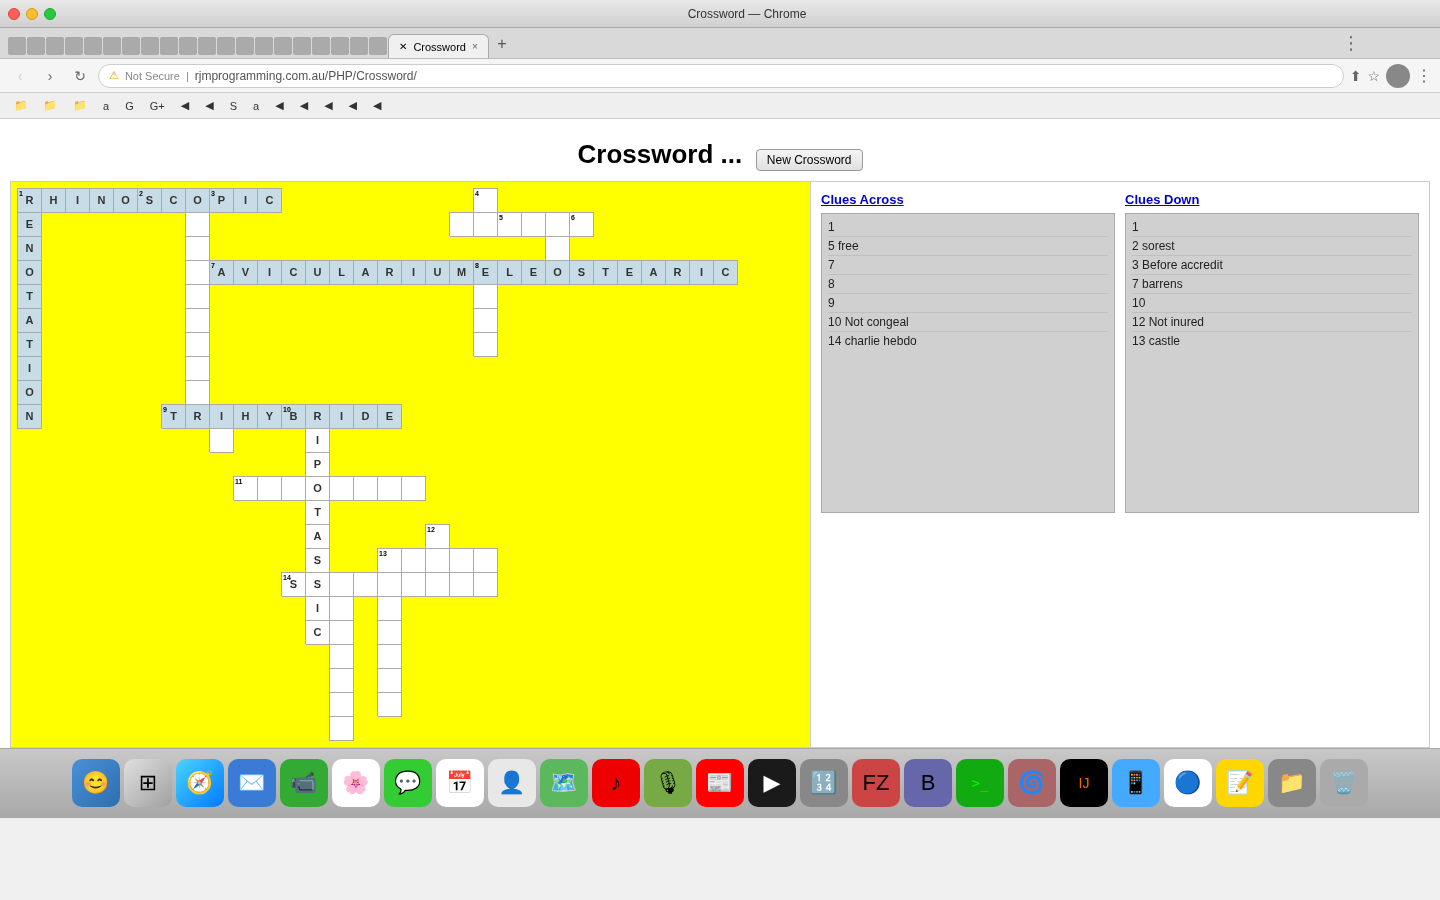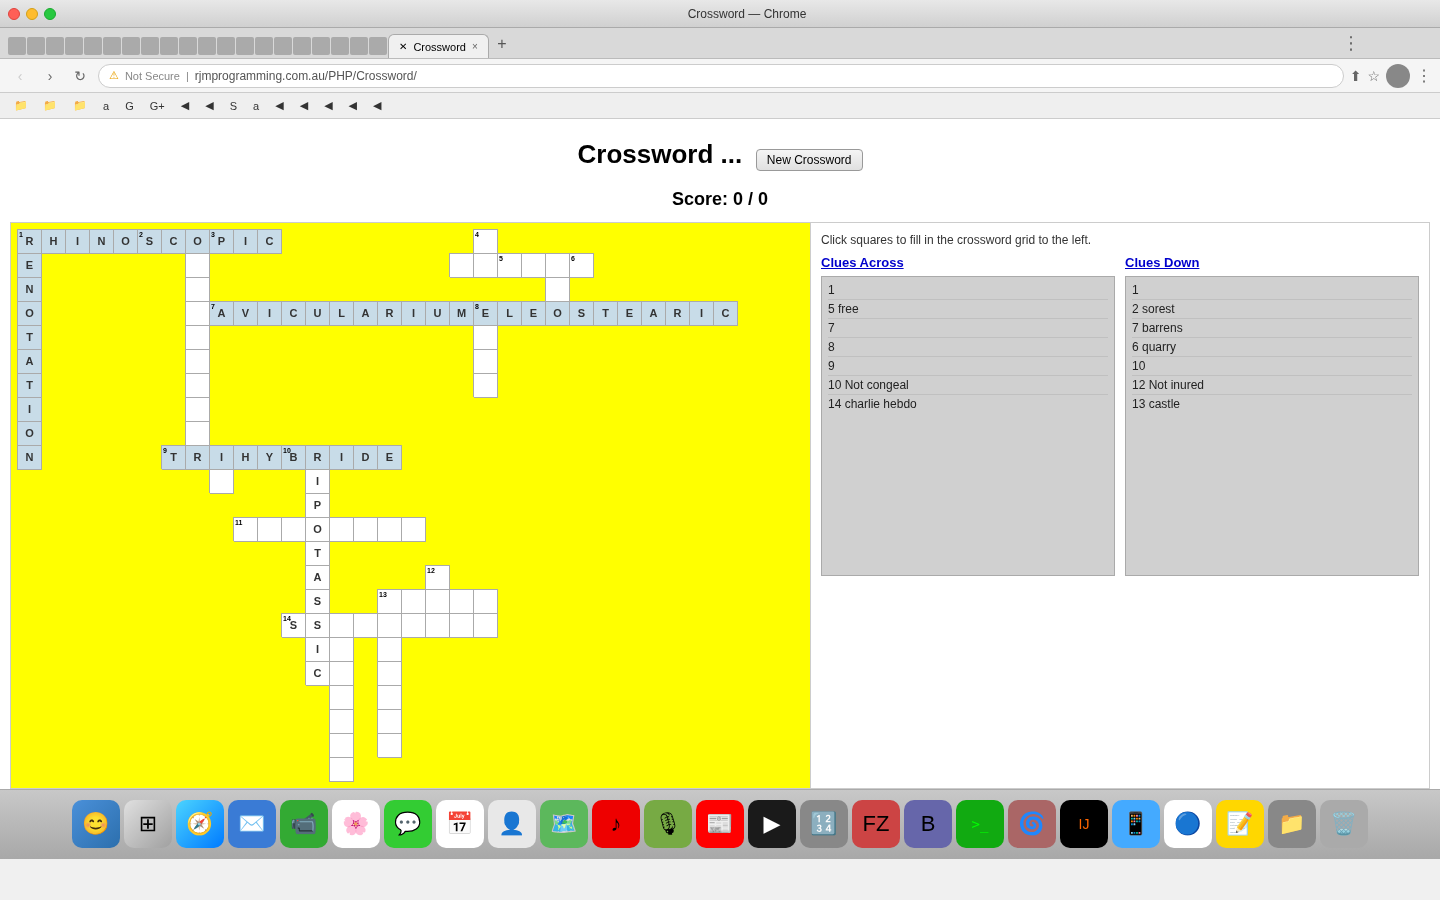--- a/index.html
+++ b/index.html
@@ -284,21 +284,20 @@
   <span class="bookmark-item">◀</span>
   <span class="bookmark-item">◀</span>
   <span class="bookmark-item">◀</span>
 </div>
 
 <div class="page">
   <div class="page-header">
     <span class="page-title">Crossword ...</span>
     <button class="new-crossword-btn">New Crossword</button>
   </div>
-  <div class="score-line">Score: 0 / 0</div>
 
   <div class="main-layout">
 
     <div class="puzzle-area">
 
       <div style="background:#ffff00; padding:2px; position:relative;">
         <table style="border-collapse:collapse; background:#ffff00;">
           <tbody id="grid-tbody">
               <tr>
                 <td style="width: 24px; height: 24px; padding: 0px; position: relative; background: rgb(200, 220, 232); border: 1px solid rgb(170, 170, 170); cursor: pointer;">
@@ -1225,41 +1224,40 @@
                 <td style="width: 24px; height: 24px; padding: 0px; position: relative; background: rgb(255, 255, 0);"></td>
                 <td style="width: 24px; height: 24px; padding: 0px; position: relative; background: rgb(255, 255, 0);"></td>
                 <td style="width: 24px; height: 24px; padding: 0px; position: relative; background: rgb(255, 255, 0);"></td>
               </tr>
             </tbody>
         </table>
       </div>
     </div>
 
     <div class="clues-area">
-      <div class="clues-intro">Click squares to fill in the crossword grid to the left.</div>
       <div class="clues-columns">
         <div class="clues-col">
           <div class="clues-heading">Clues Across</div>
           <div class="clues-box" id="clues-across">
               <div class="clue-item">1</div>
               <div class="clue-item">5 free</div>
               <div class="clue-item">7</div>
               <div class="clue-item">8</div>
               <div class="clue-item">9</div>
               <div class="clue-item">10 Not congeal</div>
               <div class="clue-item">14 charlie hebdo</div>
             </div>
         </div>
         <div class="clues-col">
           <div class="clues-heading">Clues Down</div>
           <div class="clues-box" id="clues-down">
               <div class="clue-item">1</div>
               <div class="clue-item">2 sorest</div>
+              <div class="clue-item">3 Before accredit</div>
               <div class="clue-item">7 barrens</div>
-              <div class="clue-item">6 quarry</div>
               <div class="clue-item">10</div>
               <div class="clue-item">12 Not inured</div>
               <div class="clue-item">13 castle</div>
             </div>
         </div>
       </div>
     </div>
   </div>
 </div>
 

